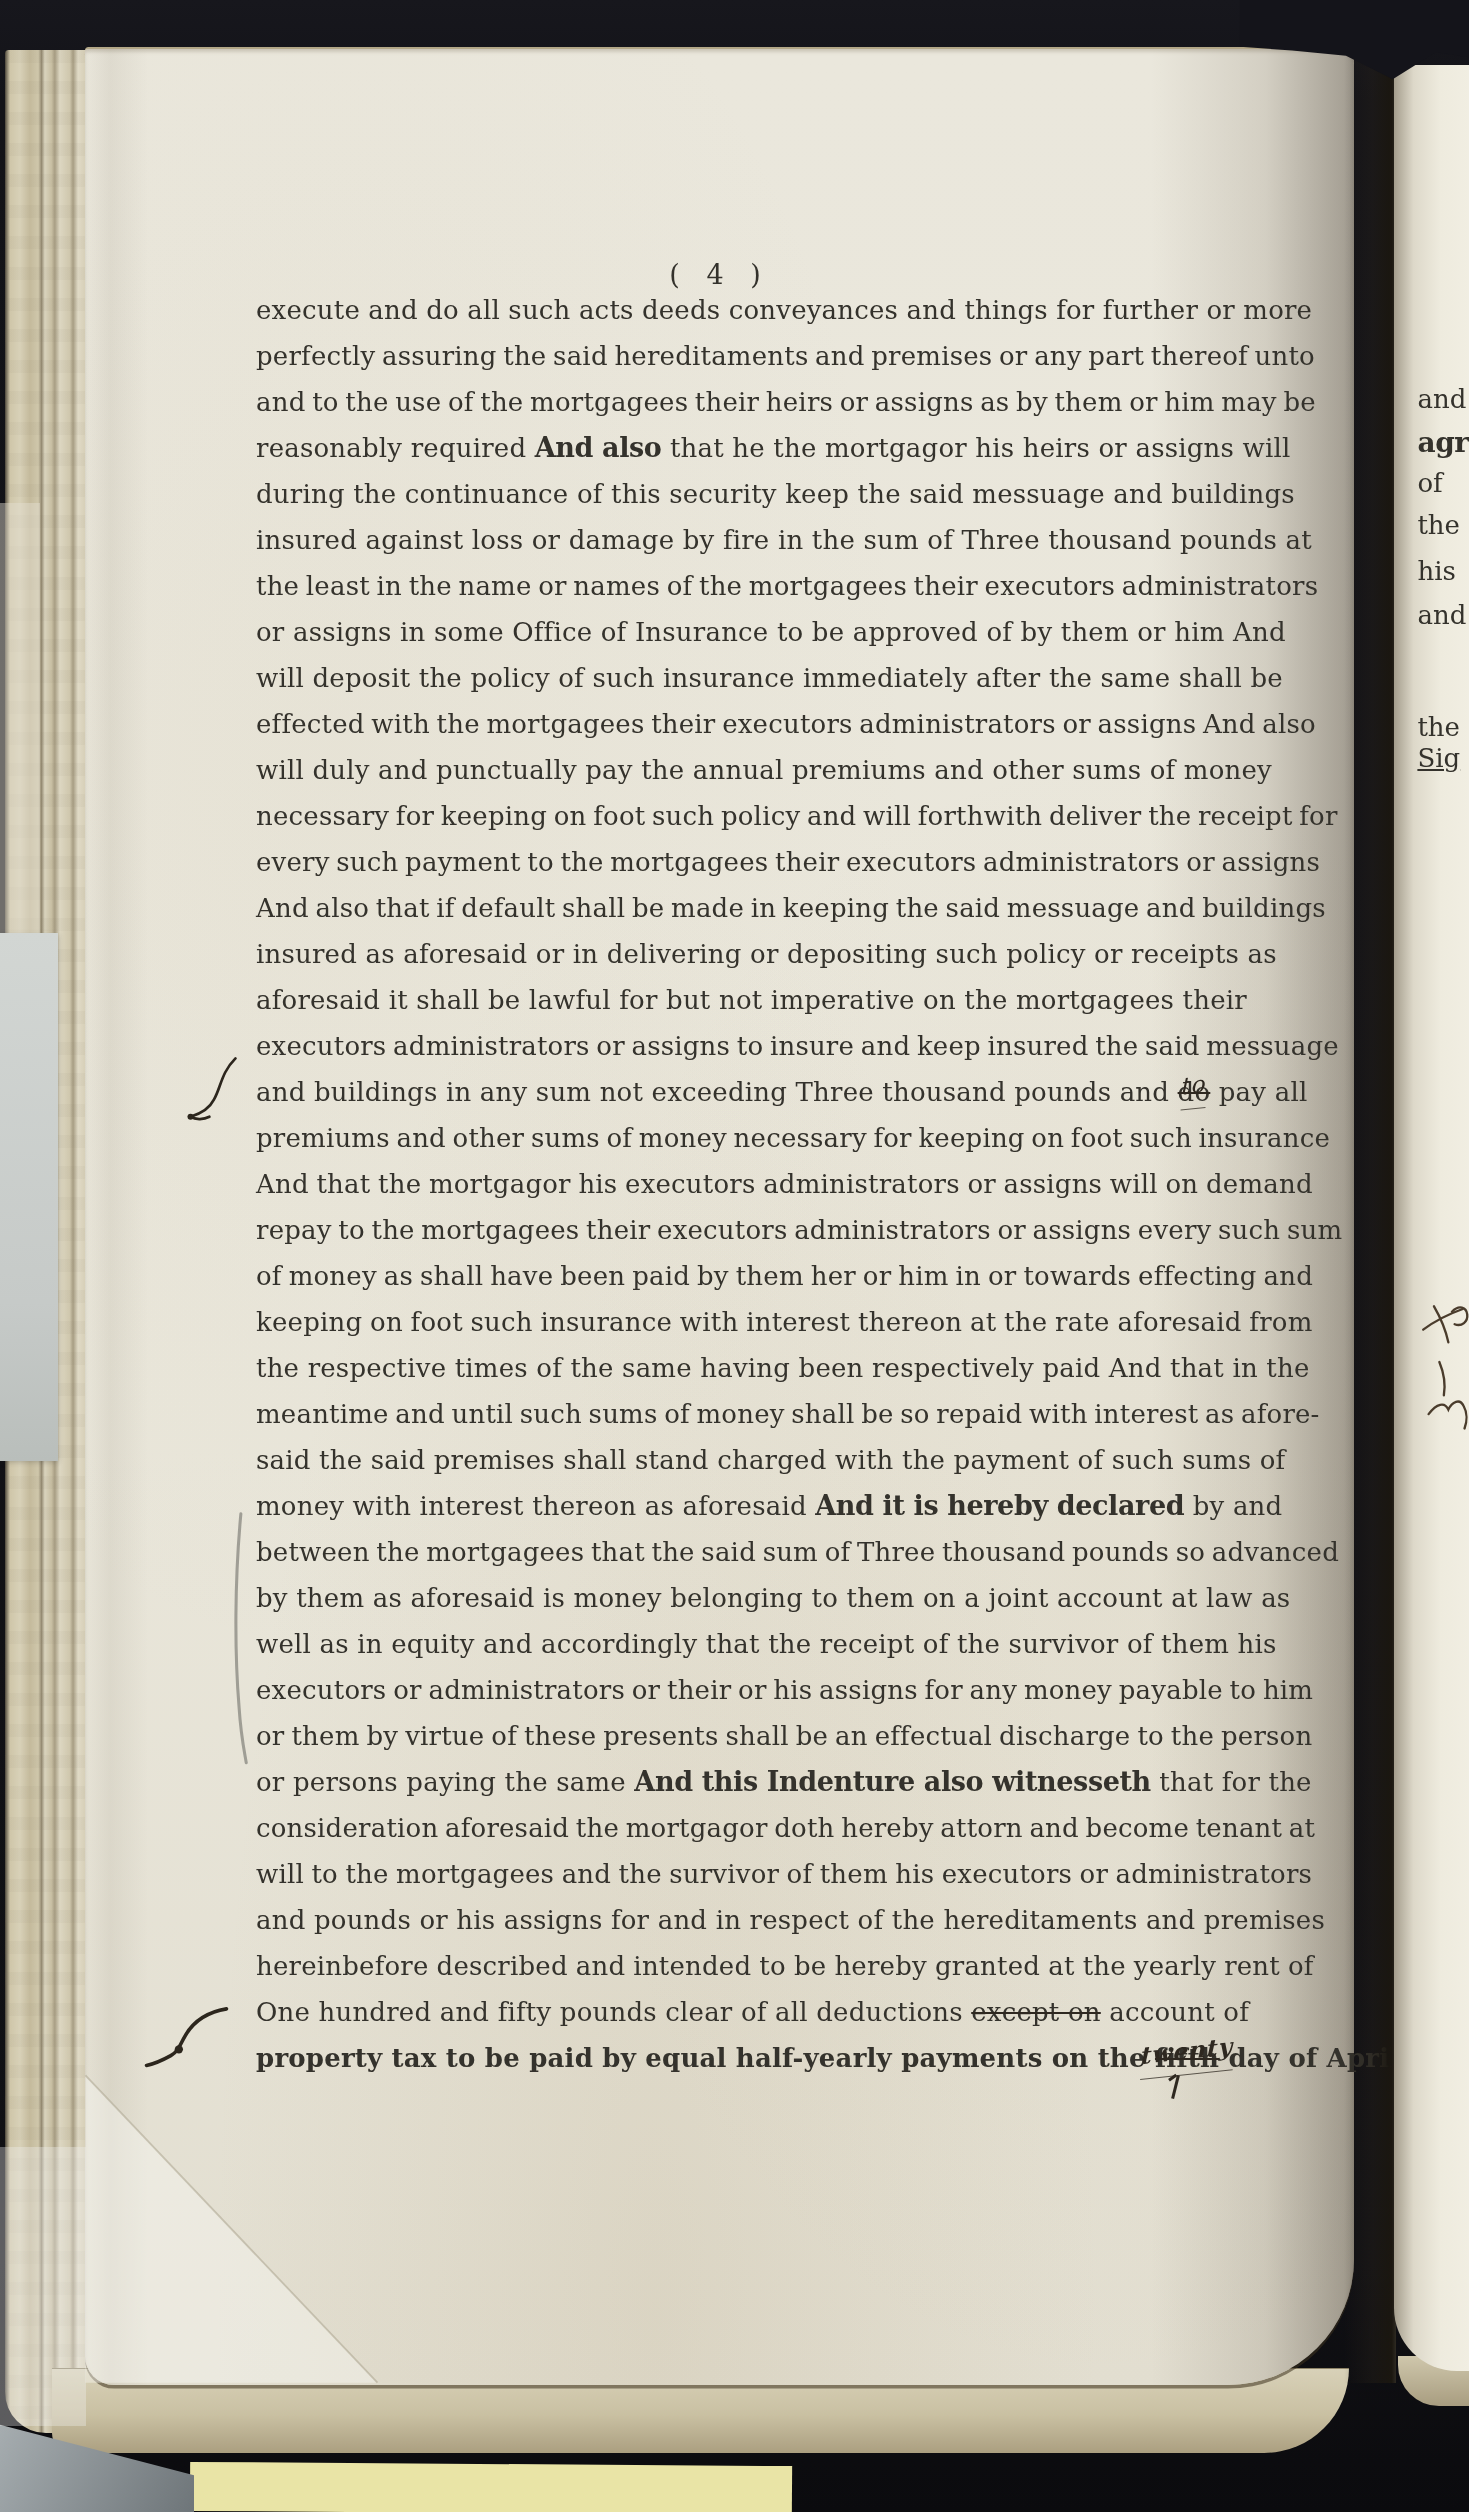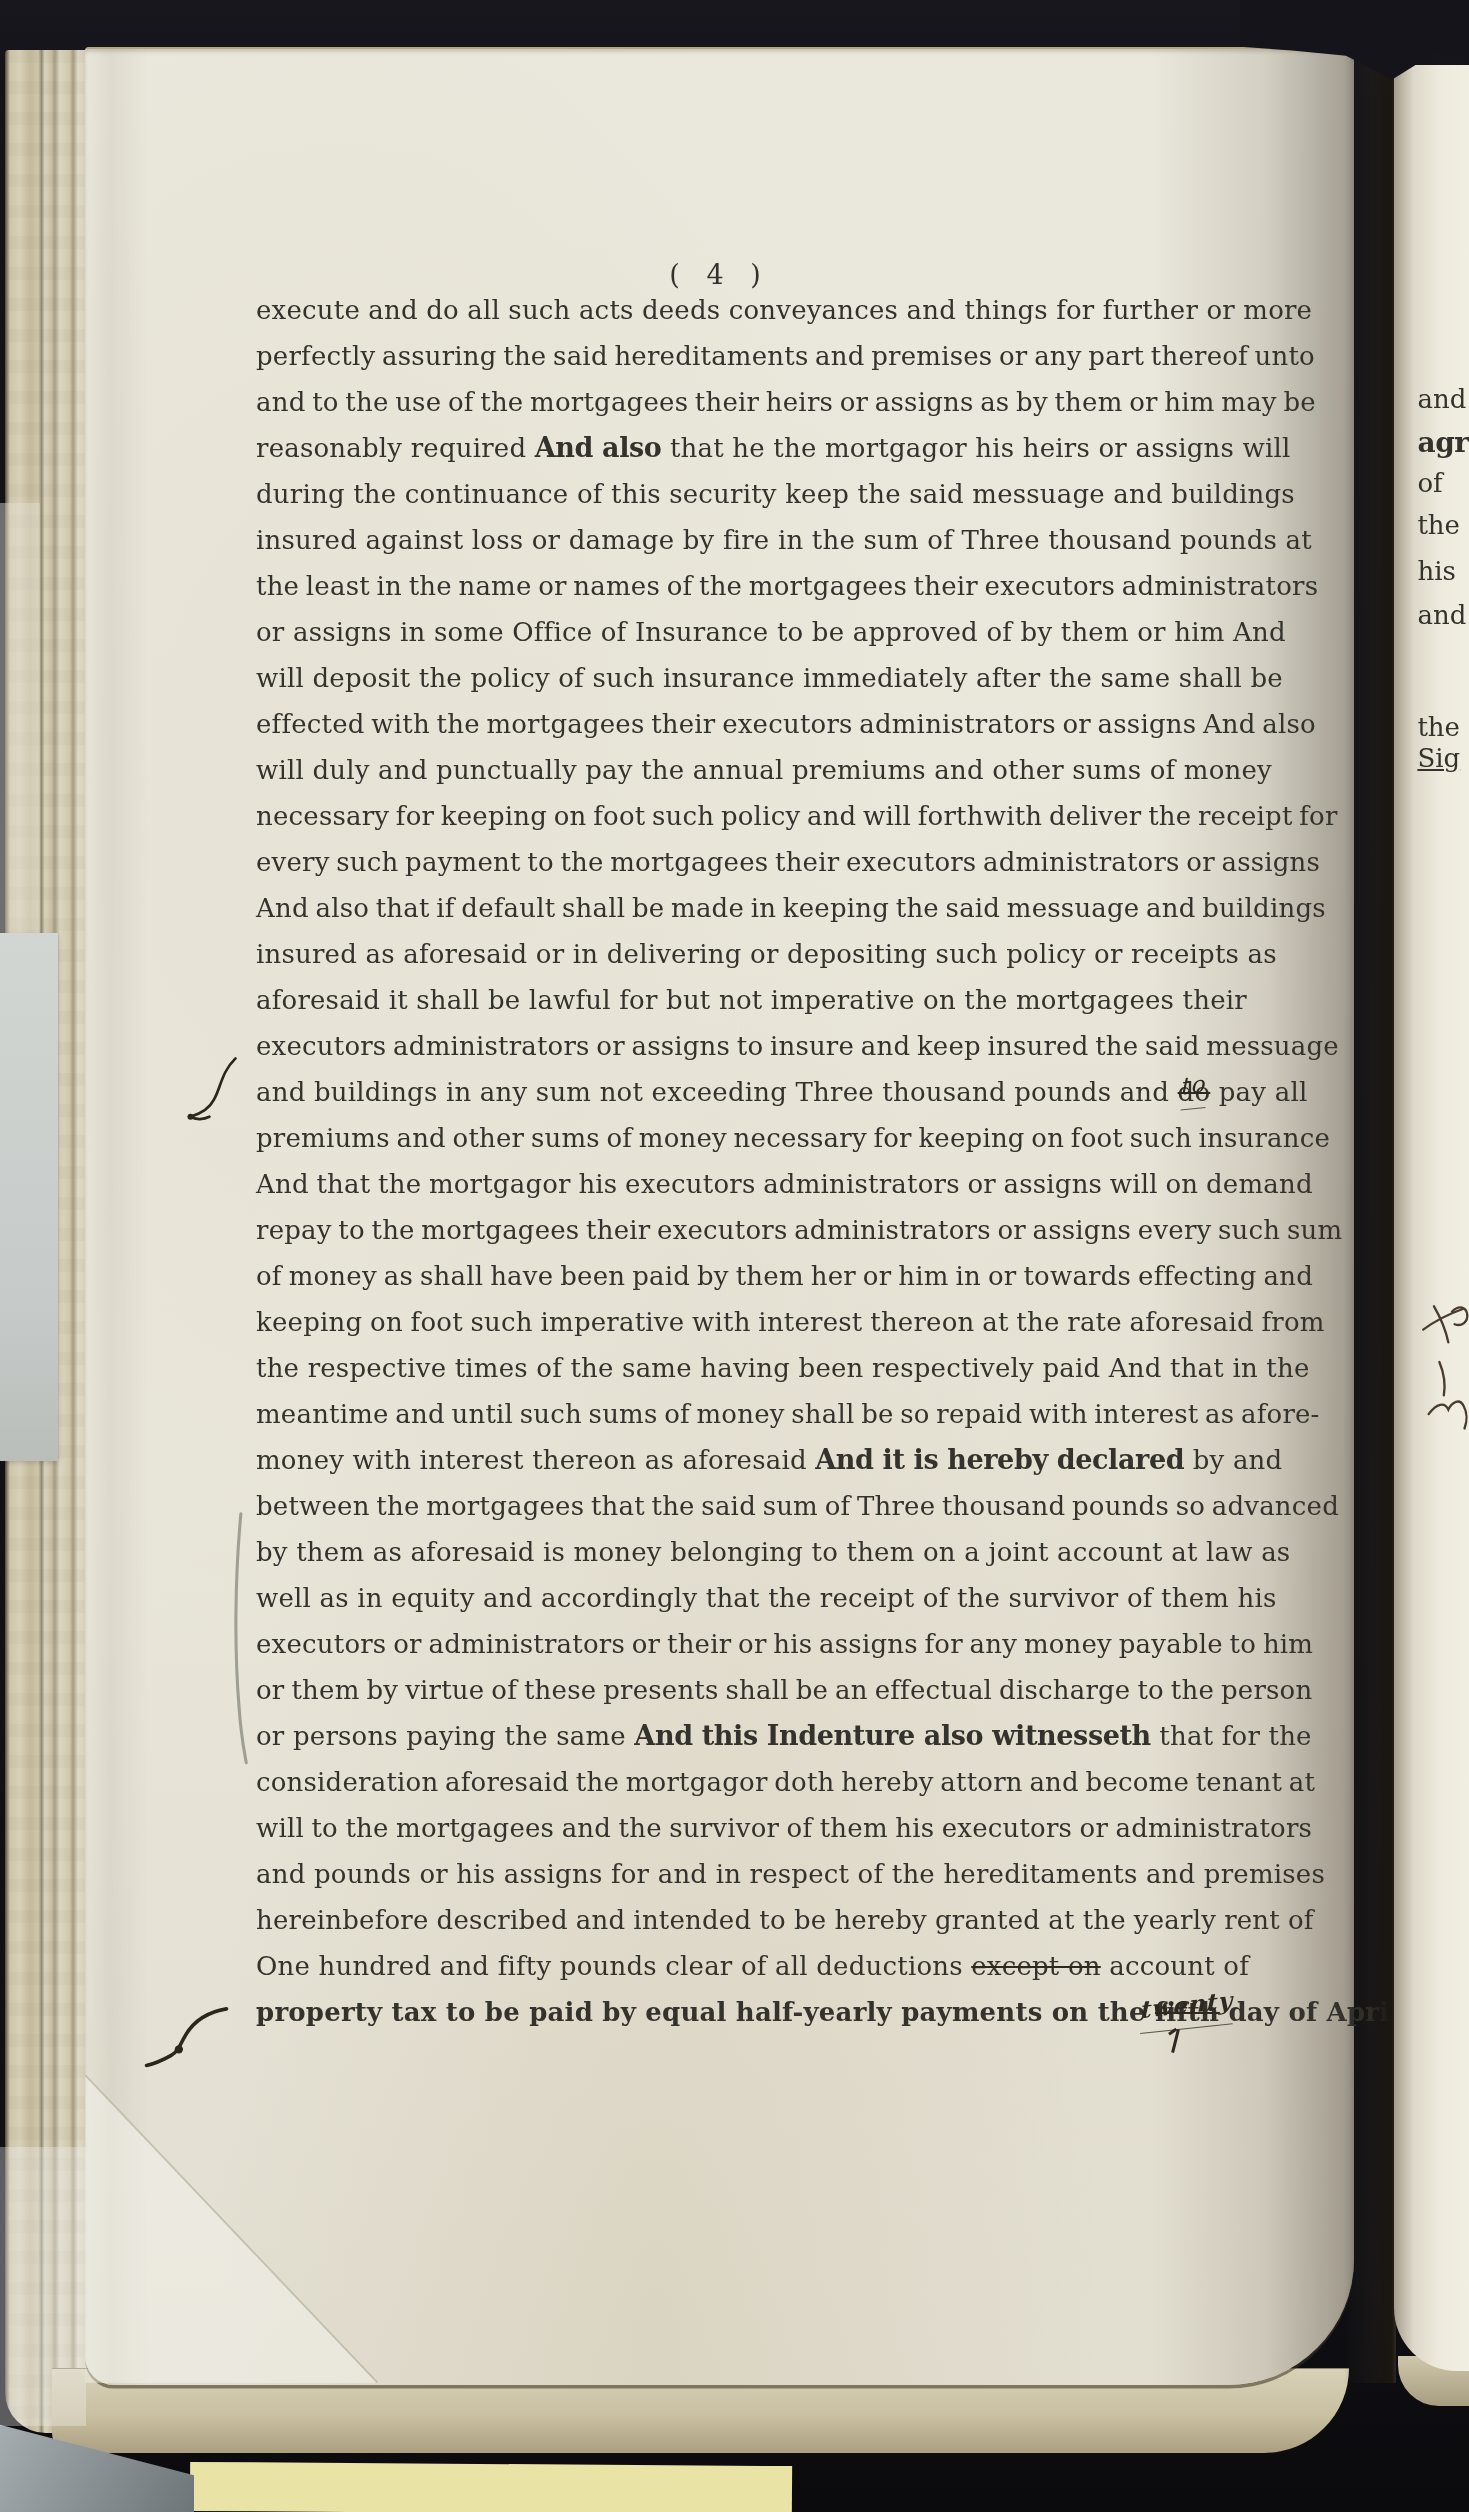--- a/index.html
+++ b/index.html
@@ -108,23 +108,24 @@
         <div class="tline" style="word-spacing: -1.8px;">every such payment to the mortgagees their executors administrators or assigns</div>
         <div class="tline" style="word-spacing: -1.8px;">And also that if default shall be made in keeping the said messuage and buildings</div>
         <div class="tline" style="word-spacing: 0px;">insured as aforesaid or in delivering or depositing such policy or receipts as</div>
         <div class="tline" style="word-spacing: 0px;">aforesaid it shall be lawful for but not imperative on the mortgagees their</div>
         <div class="tline" style="word-spacing: -1.8px;">executors administrators or assigns to insure and keep insured the said messuage</div>
         <div class="tline" style="word-spacing: 0px;">and buildings in any sum not exceeding Three thousand pounds and <span class="struck">do<span class="hand-above">to</span></span> pay all</div>
         <div class="tline" style="word-spacing: -1.8px;">premiums and other sums of money necessary for keeping on foot such insurance</div>
         <div class="tline" style="word-spacing: -0.8px;">And that the mortgagor his executors administrators or assigns will on demand</div>
         <div class="tline" style="word-spacing: -1.8px;">repay to the mortgagees their executors administrators or assigns every such sum</div>
         <div class="tline" style="word-spacing: -1.5px;">of money as shall have been paid by them her or him in or towards effecting and</div>
-        <div class="tline" style="word-spacing: -0.7px;">keeping on foot such imperative with interest thereon at the rate aforesaid from</div>
+        <div class="tline" style="word-spacing: -0.7px;">keeping on foot such insurance with interest thereon at the rate aforesaid from</div>
         <div class="tline" style="word-spacing: 0px;">the respective times of the same having been respectively paid  And that in the</div>
         <div class="tline" style="word-spacing: -1.8px;">meantime and until such sums of money shall be so repaid with interest as afore-</div>
+        <div class="tline" style="word-spacing: 0px;">said the said premises shall stand charged with the payment of such sums of</div>
         <div class="tline" style="word-spacing: 0px;">money with interest thereon as aforesaid  <span class="gothic">And it is hereby declared</span> by and</div>
         <div class="tline" style="word-spacing: -1.8px;">between the mortgagees that the said sum of Three thousand pounds so advanced</div>
         <div class="tline" style="word-spacing: 0px;">by them as aforesaid is money belonging to them on a joint account at law as</div>
         <div class="tline" style="word-spacing: 0px;">well as in equity and accordingly that the receipt of the survivor of them his</div>
         <div class="tline" style="word-spacing: -1.7px;">executors or administrators or their or his assigns for any money payable to him</div>
         <div class="tline" style="word-spacing: -1.5px;">or them by virtue of these presents shall be an effectual discharge to the person</div>
         <div class="tline" style="word-spacing: 0px;">or persons paying the same  <span class="gothic">And this Indenture also witnesseth</span> that for the</div>
         <div class="tline" style="word-spacing: -1.8px;">consideration aforesaid the mortgagor doth hereby attorn and become tenant at</div>
         <div class="tline" style="word-spacing: -1px;">will to the mortgagees and the survivor of them his executors or administrators</div>
         <div class="tline" style="word-spacing: 0px;">and pounds or his assigns for and in respect of the hereditaments and premises</div>

